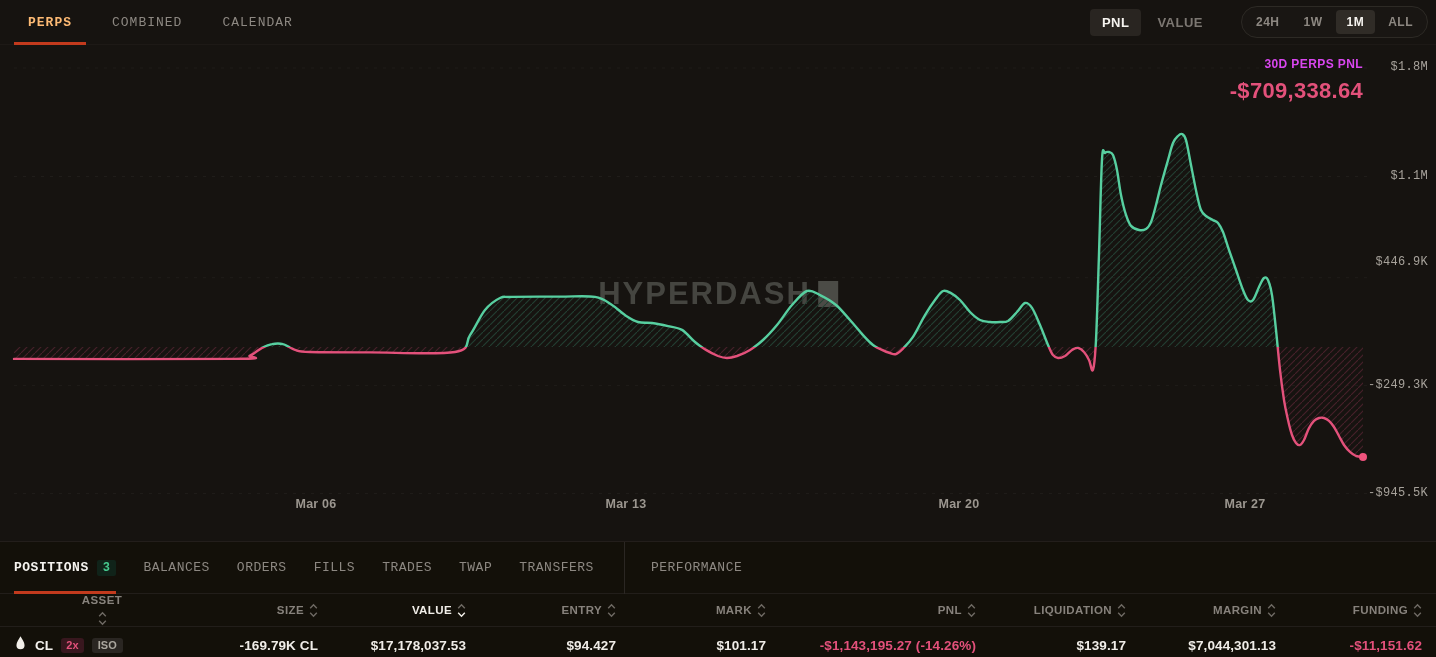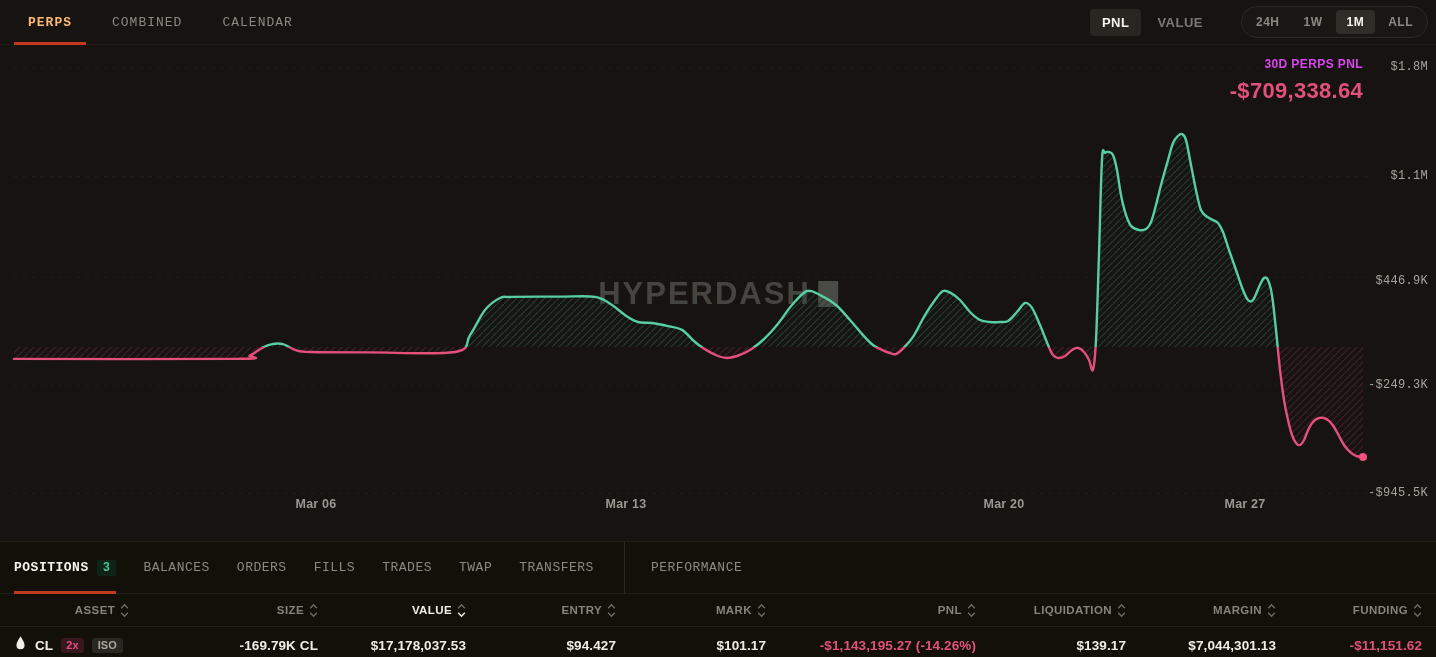--- a/index.html
+++ b/index.html
@@ -91,21 +91,21 @@
     display:grid;
     grid-template-columns:176px 128px 148px 150px 150px 210px 150px 150px 146px;
     padding:0 14px;
   }
   .thead { height:33px; border-bottom:1px solid #221e1a; align-items:center; }
   .th {
     display:flex; align-items:center; justify-content:flex-end; gap:5px;
     font-size:11.5px; letter-spacing:.4px; color:#87827c; cursor:pointer;
     font-family:"Liberation Sans",sans-serif; font-weight:bold;
   }
-  .th.left { justify-content:center; }
+  .th.left { justify-content:flex-end;flex-direction:column; }
   .th.sorted { color:#f2efe9; }
   .trow { height:36px; align-items:center; }
   .td { text-align:right; font-size:13.5px; font-weight:bold; color:#f0ede8; letter-spacing:.1px; }
   .td.neg { color:var(--pink); }
   .asset-cell { display:flex; align-items:center; gap:8px; text-align:left; }
   .asset-name { font-size:13.5px; font-weight:bold; color:#f3f1ed; }
   .badge-lev {
     font-size:11px; font-weight:bold; color:var(--pink); background:#38171e;
     padding:2px 5px; border-radius:3px; line-height:1;
   }
@@ -168,26 +168,26 @@
       </g>
       <g clip-path="url(#clip-neg)">
         <path d="M 14 313.9 C 50.8 313.9,195.7 314.5,235 313.9 C 274.3 313.4,245.5 312.4,250 310.5 C 254.5 308.7,258.3 304.8,262 302.9 C 265.7 301.0,268.5 299.7,272 299.1 C 275.5 298.4,279.2 298.1,283 299.1 C 286.8 300.0,290.5 303.6,295 304.9 C 299.5 306.3,297.5 306.5,310 307.0 C 322.5 307.4,345.8 307.4,370 307.4 C 394.2 307.4,438.3 309.9,455 307.0 C 471.7 304.1,465.0 297.1,470 290.1 C 475.0 283.1,480.0 271.1,485 265.0 C 490.0 258.8,495.5 255.2,500 253.0 C 504.5 250.9,502.0 252.2,512 251.9 C 522.0 251.7,546.2 251.6,560 251.6 C 573.8 251.6,586.3 250.5,595 251.9 C 603.7 253.3,607.0 257.0,612 260.0 C 617.0 263.0,620.7 267.2,625 270.1 C 629.3 272.9,633.5 275.7,638 277.0 C 642.5 278.4,647.0 277.3,652 278.0 C 657.0 278.6,663.0 279.9,668 281.1 C 673.0 282.2,677.5 282.3,682 284.9 C 686.5 287.6,691.0 293.7,695 297.0 C 699.0 300.4,702.2 302.6,706 304.9 C 709.8 307.3,714.5 309.6,718 311.0 C 721.5 312.3,723.8 313.0,727 313.0 C 730.2 313.0,733.2 312.3,737 311.0 C 740.8 309.6,745.7 307.6,750 304.9 C 754.3 302.3,758.5 299.2,763 295.0 C 767.5 290.9,772.2 285.8,777 280.0 C 781.8 274.2,787.0 265.7,792 260.0 C 797.0 254.3,802.3 247.7,807 246.0 C 811.7 244.4,815.2 247.8,820 250.1 C 824.8 252.4,831.0 255.8,836 260.0 C 841.0 264.2,845.5 270.0,850 275.0 C 854.5 280.0,859.2 285.9,863 290.1 C 866.8 294.2,869.8 297.5,873 300.0 C 876.2 302.5,879.2 303.6,882 304.9 C 884.8 306.3,887.7 307.4,890 308.0 C 892.3 308.7,893.8 309.7,896 309.0 C 898.2 308.2,900.2 306.4,903 303.6 C 905.8 300.7,909.3 297.5,913 291.9 C 916.7 286.3,921.3 276.2,925 270.1 C 928.7 263.9,932.0 259.0,935 255.0 C 938.0 251.0,940.3 247.2,943 246.0 C 945.7 244.9,948.2 246.6,951 248.1 C 953.8 249.6,956.8 251.9,960 255.0 C 963.2 258.2,966.7 263.6,970 267.0 C 973.3 270.3,976.7 273.4,980 275.0 C 983.3 276.7,986.7 276.7,990 277.0 C 993.3 277.4,997.0 277.2,1000 277.0 C 1003.0 276.9,1005.2 277.6,1008 276.0 C 1010.8 274.3,1014.2 270.0,1017 267.0 C 1019.8 264.0,1022.5 258.7,1025 258.0 C 1027.5 257.3,1029.5 259.3,1032 262.9 C 1034.5 266.6,1037.3 273.8,1040 280.0 C 1042.7 286.2,1045.8 295.0,1048 300.0 C 1050.2 305.0,1051.3 307.9,1053 310.1 C 1054.7 312.2,1056.0 312.9,1058 313.0 C 1060.0 313.2,1062.7 312.3,1065 311.0 C 1067.3 309.6,1069.8 306.3,1072 304.9 C 1074.2 303.6,1076.0 302.6,1078 302.9 C 1080.0 303.3,1082.2 304.9,1084 307.0 C 1085.8 309.0,1087.5 312.0,1089 315.0 C 1090.5 318.0,1091.8 328.3,1093 324.9 C 1094.2 321.6,1095.0 314.3,1096 295.0 C 1097.0 275.7,1098.0 239.1,1099 209.0 C 1100.0 178.9,1101.0 131.3,1102 114.4 C 1103.0 97.6,1103.8 109.2,1105 107.9 C 1106.2 106.7,1107.7 106.7,1109 107.0 C 1110.3 107.3,1111.7 107.0,1113 110.0 C 1114.3 113.0,1115.7 118.3,1117 125.0 C 1118.3 131.7,1119.5 142.5,1121 149.9 C 1122.5 157.4,1124.3 164.8,1126 169.9 C 1127.7 175.1,1128.8 178.4,1131 180.9 C 1133.2 183.5,1136.5 184.5,1139 185.0 C 1141.5 185.5,1144.0 185.4,1146 184.0 C 1148.0 182.7,1149.3 181.1,1151 177.1 C 1152.7 173.1,1154.3 166.2,1156 160.0 C 1157.7 153.8,1159.0 147.5,1161 140.0 C 1163.0 132.5,1166.0 122.1,1168 115.1 C 1170.0 108.1,1171.3 102.0,1173 98.0 C 1174.7 94.0,1176.5 92.5,1178 91.0 C 1179.5 89.5,1180.7 88.4,1182 89.0 C 1183.3 89.7,1184.5 89.9,1186 95.1 C 1187.5 100.2,1189.2 110.9,1191 120.0 C 1192.8 129.2,1195.3 142.5,1197 149.9 C 1198.7 157.4,1199.5 161.5,1201 165.0 C 1202.5 168.5,1204.0 169.3,1206 171.0 C 1208.0 172.7,1211.0 173.9,1213 175.1 C 1215.0 176.2,1216.3 176.0,1218 178.0 C 1219.7 180.0,1221.2 182.5,1223 187.0 C 1224.8 191.5,1226.8 198.6,1229 205.0 C 1231.2 211.3,1233.7 218.3,1236 225.0 C 1238.3 231.6,1241.0 239.9,1243 245.0 C 1245.0 250.0,1246.3 253.4,1248 255.0 C 1249.7 256.7,1251.2 257.2,1253 255.0 C 1254.8 252.9,1257.2 245.7,1259 242.0 C 1260.8 238.3,1262.5 234.2,1264 233.0 C 1265.5 231.9,1266.7 232.2,1268 235.0 C 1269.3 237.9,1270.7 241.8,1272 250.1 C 1273.3 258.4,1274.7 272.5,1276 284.9 C 1277.3 297.4,1278.7 313.3,1280 324.9 C 1281.3 336.6,1282.7 346.7,1284 355.0 C 1285.3 363.4,1286.7 369.2,1288 375.0 C 1289.3 380.8,1290.7 386.2,1292 390.0 C 1293.3 393.9,1294.7 396.3,1296 397.9 C 1297.3 399.6,1298.7 400.5,1300 400.0 C 1301.3 399.5,1302.5 397.8,1304 395.0 C 1305.5 392.2,1307.3 386.2,1309 383.1 C 1310.7 379.9,1312.3 377.6,1314 375.9 C 1315.7 374.3,1317.3 373.5,1319 373.0 C 1320.7 372.5,1322.3 372.5,1324 373.0 C 1325.7 373.5,1327.3 374.4,1329 375.9 C 1330.7 377.4,1332.3 379.5,1334 382.0 C 1335.7 384.5,1337.3 388.0,1339 391.0 C 1340.7 394.0,1342.2 397.3,1344 400.0 C 1345.8 402.6,1348.0 405.1,1350 406.9 C 1352.0 408.8,1353.8 410.1,1356 411.0 C 1358.2 411.8,1361.8 411.8,1363 411.9 L 1363 302 L 14 302 Z" fill="url(#hatch-neg)" stroke="none"></path>
         <path d="M 14 313.9 C 50.8 313.9,195.7 314.5,235 313.9 C 274.3 313.4,245.5 312.4,250 310.5 C 254.5 308.7,258.3 304.8,262 302.9 C 265.7 301.0,268.5 299.7,272 299.1 C 275.5 298.4,279.2 298.1,283 299.1 C 286.8 300.0,290.5 303.6,295 304.9 C 299.5 306.3,297.5 306.5,310 307.0 C 322.5 307.4,345.8 307.4,370 307.4 C 394.2 307.4,438.3 309.9,455 307.0 C 471.7 304.1,465.0 297.1,470 290.1 C 475.0 283.1,480.0 271.1,485 265.0 C 490.0 258.8,495.5 255.2,500 253.0 C 504.5 250.9,502.0 252.2,512 251.9 C 522.0 251.7,546.2 251.6,560 251.6 C 573.8 251.6,586.3 250.5,595 251.9 C 603.7 253.3,607.0 257.0,612 260.0 C 617.0 263.0,620.7 267.2,625 270.1 C 629.3 272.9,633.5 275.7,638 277.0 C 642.5 278.4,647.0 277.3,652 278.0 C 657.0 278.6,663.0 279.9,668 281.1 C 673.0 282.2,677.5 282.3,682 284.9 C 686.5 287.6,691.0 293.7,695 297.0 C 699.0 300.4,702.2 302.6,706 304.9 C 709.8 307.3,714.5 309.6,718 311.0 C 721.5 312.3,723.8 313.0,727 313.0 C 730.2 313.0,733.2 312.3,737 311.0 C 740.8 309.6,745.7 307.6,750 304.9 C 754.3 302.3,758.5 299.2,763 295.0 C 767.5 290.9,772.2 285.8,777 280.0 C 781.8 274.2,787.0 265.7,792 260.0 C 797.0 254.3,802.3 247.7,807 246.0 C 811.7 244.4,815.2 247.8,820 250.1 C 824.8 252.4,831.0 255.8,836 260.0 C 841.0 264.2,845.5 270.0,850 275.0 C 854.5 280.0,859.2 285.9,863 290.1 C 866.8 294.2,869.8 297.5,873 300.0 C 876.2 302.5,879.2 303.6,882 304.9 C 884.8 306.3,887.7 307.4,890 308.0 C 892.3 308.7,893.8 309.7,896 309.0 C 898.2 308.2,900.2 306.4,903 303.6 C 905.8 300.7,909.3 297.5,913 291.9 C 916.7 286.3,921.3 276.2,925 270.1 C 928.7 263.9,932.0 259.0,935 255.0 C 938.0 251.0,940.3 247.2,943 246.0 C 945.7 244.9,948.2 246.6,951 248.1 C 953.8 249.6,956.8 251.9,960 255.0 C 963.2 258.2,966.7 263.6,970 267.0 C 973.3 270.3,976.7 273.4,980 275.0 C 983.3 276.7,986.7 276.7,990 277.0 C 993.3 277.4,997.0 277.2,1000 277.0 C 1003.0 276.9,1005.2 277.6,1008 276.0 C 1010.8 274.3,1014.2 270.0,1017 267.0 C 1019.8 264.0,1022.5 258.7,1025 258.0 C 1027.5 257.3,1029.5 259.3,1032 262.9 C 1034.5 266.6,1037.3 273.8,1040 280.0 C 1042.7 286.2,1045.8 295.0,1048 300.0 C 1050.2 305.0,1051.3 307.9,1053 310.1 C 1054.7 312.2,1056.0 312.9,1058 313.0 C 1060.0 313.2,1062.7 312.3,1065 311.0 C 1067.3 309.6,1069.8 306.3,1072 304.9 C 1074.2 303.6,1076.0 302.6,1078 302.9 C 1080.0 303.3,1082.2 304.9,1084 307.0 C 1085.8 309.0,1087.5 312.0,1089 315.0 C 1090.5 318.0,1091.8 328.3,1093 324.9 C 1094.2 321.6,1095.0 314.3,1096 295.0 C 1097.0 275.7,1098.0 239.1,1099 209.0 C 1100.0 178.9,1101.0 131.3,1102 114.4 C 1103.0 97.6,1103.8 109.2,1105 107.9 C 1106.2 106.7,1107.7 106.7,1109 107.0 C 1110.3 107.3,1111.7 107.0,1113 110.0 C 1114.3 113.0,1115.7 118.3,1117 125.0 C 1118.3 131.7,1119.5 142.5,1121 149.9 C 1122.5 157.4,1124.3 164.8,1126 169.9 C 1127.7 175.1,1128.8 178.4,1131 180.9 C 1133.2 183.5,1136.5 184.5,1139 185.0 C 1141.5 185.5,1144.0 185.4,1146 184.0 C 1148.0 182.7,1149.3 181.1,1151 177.1 C 1152.7 173.1,1154.3 166.2,1156 160.0 C 1157.7 153.8,1159.0 147.5,1161 140.0 C 1163.0 132.5,1166.0 122.1,1168 115.1 C 1170.0 108.1,1171.3 102.0,1173 98.0 C 1174.7 94.0,1176.5 92.5,1178 91.0 C 1179.5 89.5,1180.7 88.4,1182 89.0 C 1183.3 89.7,1184.5 89.9,1186 95.1 C 1187.5 100.2,1189.2 110.9,1191 120.0 C 1192.8 129.2,1195.3 142.5,1197 149.9 C 1198.7 157.4,1199.5 161.5,1201 165.0 C 1202.5 168.5,1204.0 169.3,1206 171.0 C 1208.0 172.7,1211.0 173.9,1213 175.1 C 1215.0 176.2,1216.3 176.0,1218 178.0 C 1219.7 180.0,1221.2 182.5,1223 187.0 C 1224.8 191.5,1226.8 198.6,1229 205.0 C 1231.2 211.3,1233.7 218.3,1236 225.0 C 1238.3 231.6,1241.0 239.9,1243 245.0 C 1245.0 250.0,1246.3 253.4,1248 255.0 C 1249.7 256.7,1251.2 257.2,1253 255.0 C 1254.8 252.9,1257.2 245.7,1259 242.0 C 1260.8 238.3,1262.5 234.2,1264 233.0 C 1265.5 231.9,1266.7 232.2,1268 235.0 C 1269.3 237.9,1270.7 241.8,1272 250.1 C 1273.3 258.4,1274.7 272.5,1276 284.9 C 1277.3 297.4,1278.7 313.3,1280 324.9 C 1281.3 336.6,1282.7 346.7,1284 355.0 C 1285.3 363.4,1286.7 369.2,1288 375.0 C 1289.3 380.8,1290.7 386.2,1292 390.0 C 1293.3 393.9,1294.7 396.3,1296 397.9 C 1297.3 399.6,1298.7 400.5,1300 400.0 C 1301.3 399.5,1302.5 397.8,1304 395.0 C 1305.5 392.2,1307.3 386.2,1309 383.1 C 1310.7 379.9,1312.3 377.6,1314 375.9 C 1315.7 374.3,1317.3 373.5,1319 373.0 C 1320.7 372.5,1322.3 372.5,1324 373.0 C 1325.7 373.5,1327.3 374.4,1329 375.9 C 1330.7 377.4,1332.3 379.5,1334 382.0 C 1335.7 384.5,1337.3 388.0,1339 391.0 C 1340.7 394.0,1342.2 397.3,1344 400.0 C 1345.8 402.6,1348.0 405.1,1350 406.9 C 1352.0 408.8,1353.8 410.1,1356 411.0 C 1358.2 411.8,1361.8 411.8,1363 411.9" fill="none" stroke="#e3517b" stroke-width="2.4" stroke-linecap="round"></path>
       </g>
       <circle cx="1363" cy="411.9415" r="4" fill="#ef537d"></circle>
     </svg>
   <div class="chart-labels" id="chart-labels">
       <div class="ytick" style="top: 15px;">$1.8M</div>
       <div class="ytick" style="top: 123.5px;">$1.1M</div>
-      <div class="ytick" style="top: 229px;">$446.9K</div>
+      <div class="ytick" style="top: 210px;">$446.9K</div>
       <div class="ytick" style="top: 332.642px;">-$249.3K</div>
       <div class="ytick" style="top: 440.553px;">-$945.5K</div>
       <div class="xtick" style="left: 316px;">Mar 06</div>
       <div class="xtick" style="left: 626px;">Mar 13</div>
-      <div class="xtick" style="left: 980px; padding-left: 48px;">Mar 20</div>
+      <div class="xtick" style="left: 935px; padding-left: 48px;">Mar 20</div>
       <div class="xtick" style="left: 1245px;">Mar 27</div>
     </div>
   <div class="pnl-head">
     <div class="pnl-head-title">30D PERPS PNL</div>
     <div class="pnl-head-value">-$709,338.64</div>
   </div>
 </div>
 
 <div class="bottom">
   <div class="b-tabs" id="b-tabs">

